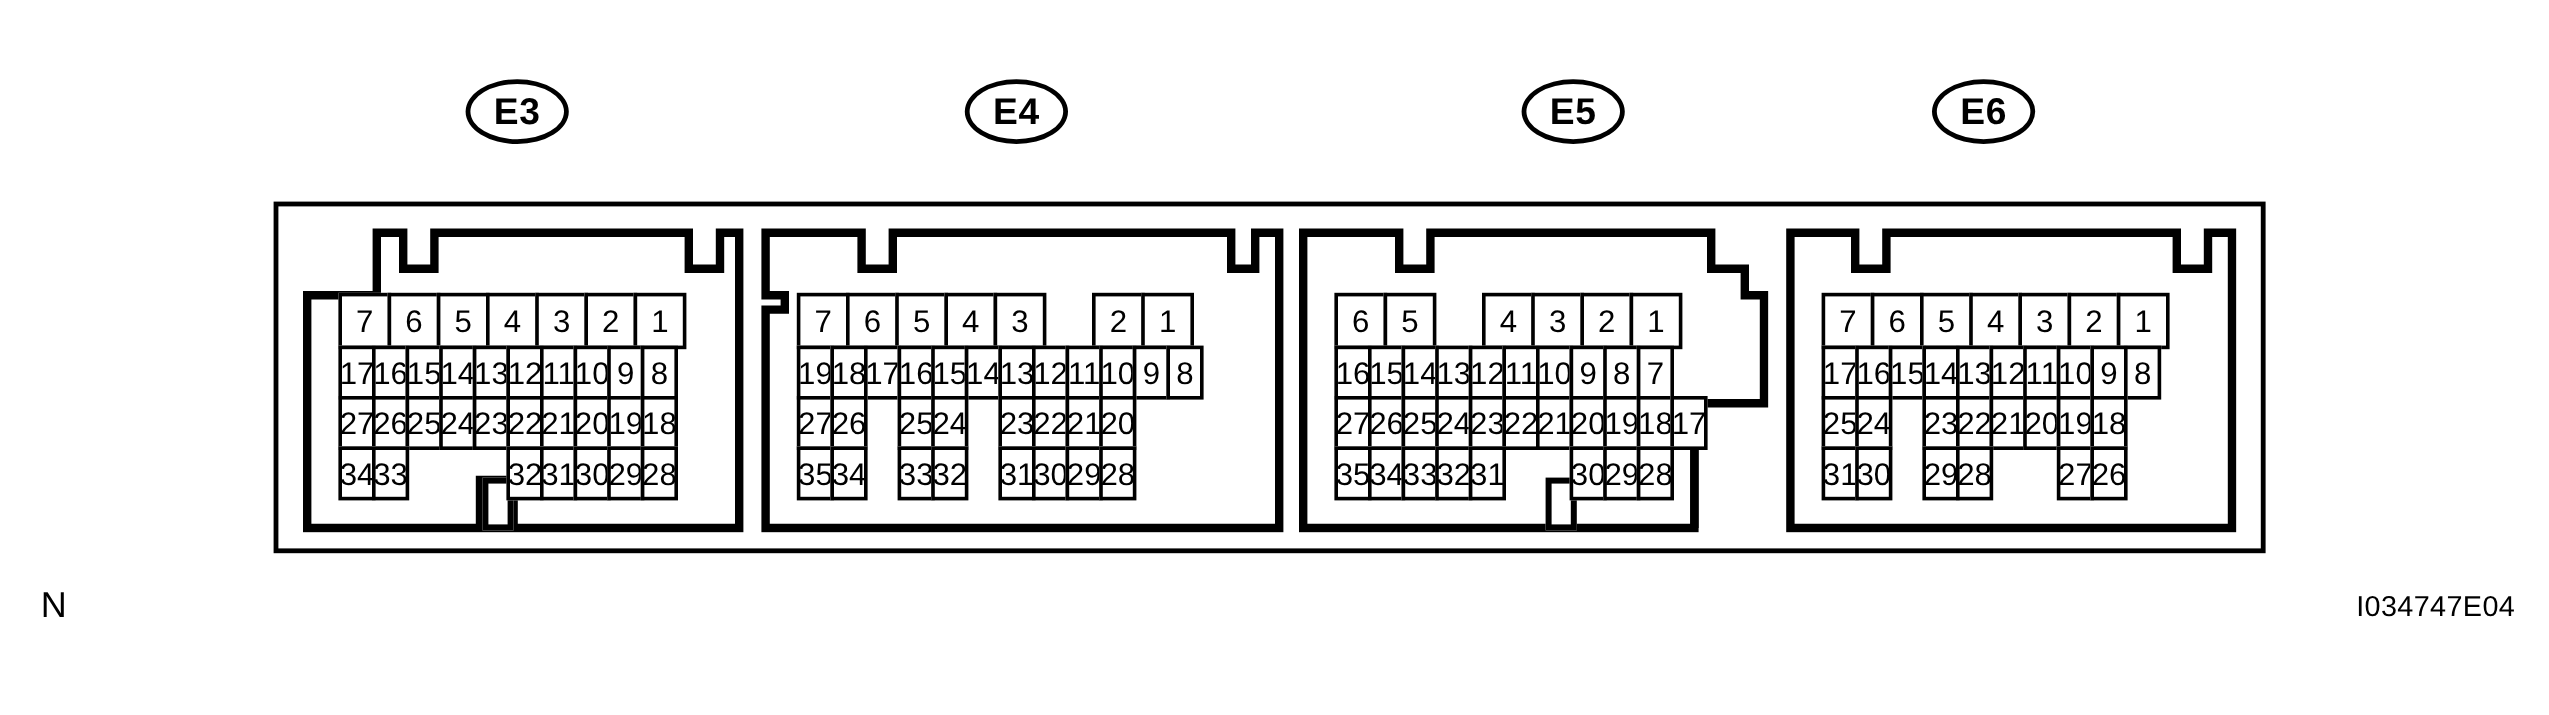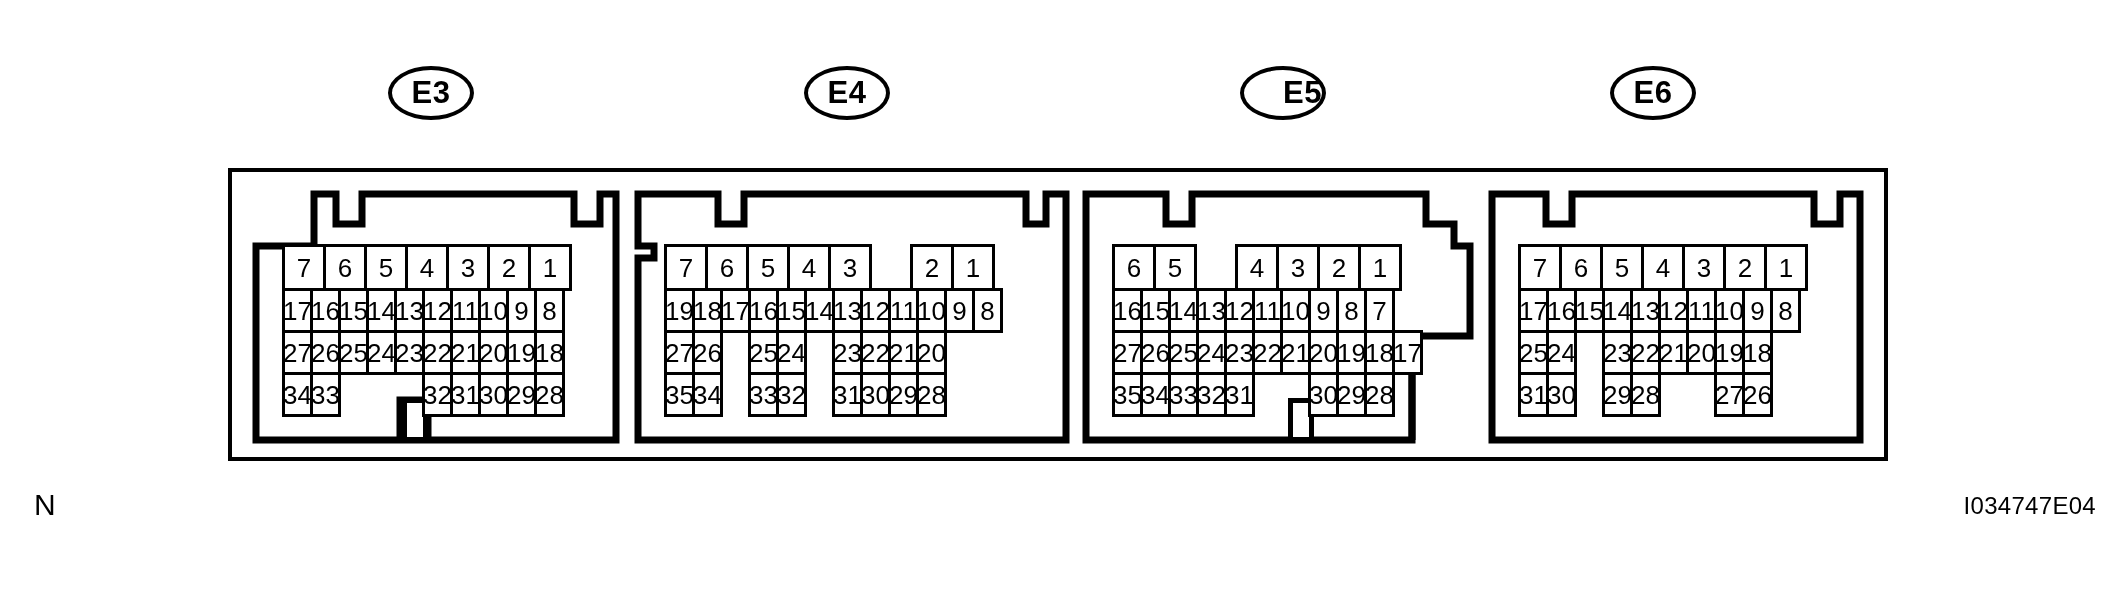--- a/index.html
+++ b/index.html
@@ -117,21 +117,21 @@
 <body>
 
 <div id="diagram">
 
   <div class="conn-label" style="left:388px; top:66px;">
     <span>E3</span>
   </div>
   <div class="conn-label" style="left:804px; top:66px;">
     <span>E4</span>
   </div>
-  <div class="conn-label" style="left:1240px; top:66px;justify-content:flex-end;">
+  <div class="conn-label" style="left:1268px; top:66px;">
     <span>E5</span>
   </div>
   <div class="conn-label" style="left:1610px; top:66px;">
     <span>E6</span>
   </div>
 
   <div class="outer-frame"></div>
 
   <div class="connector" style="left:252px; top:186px; width:368px; height:258px;">
     <div class="shell">

